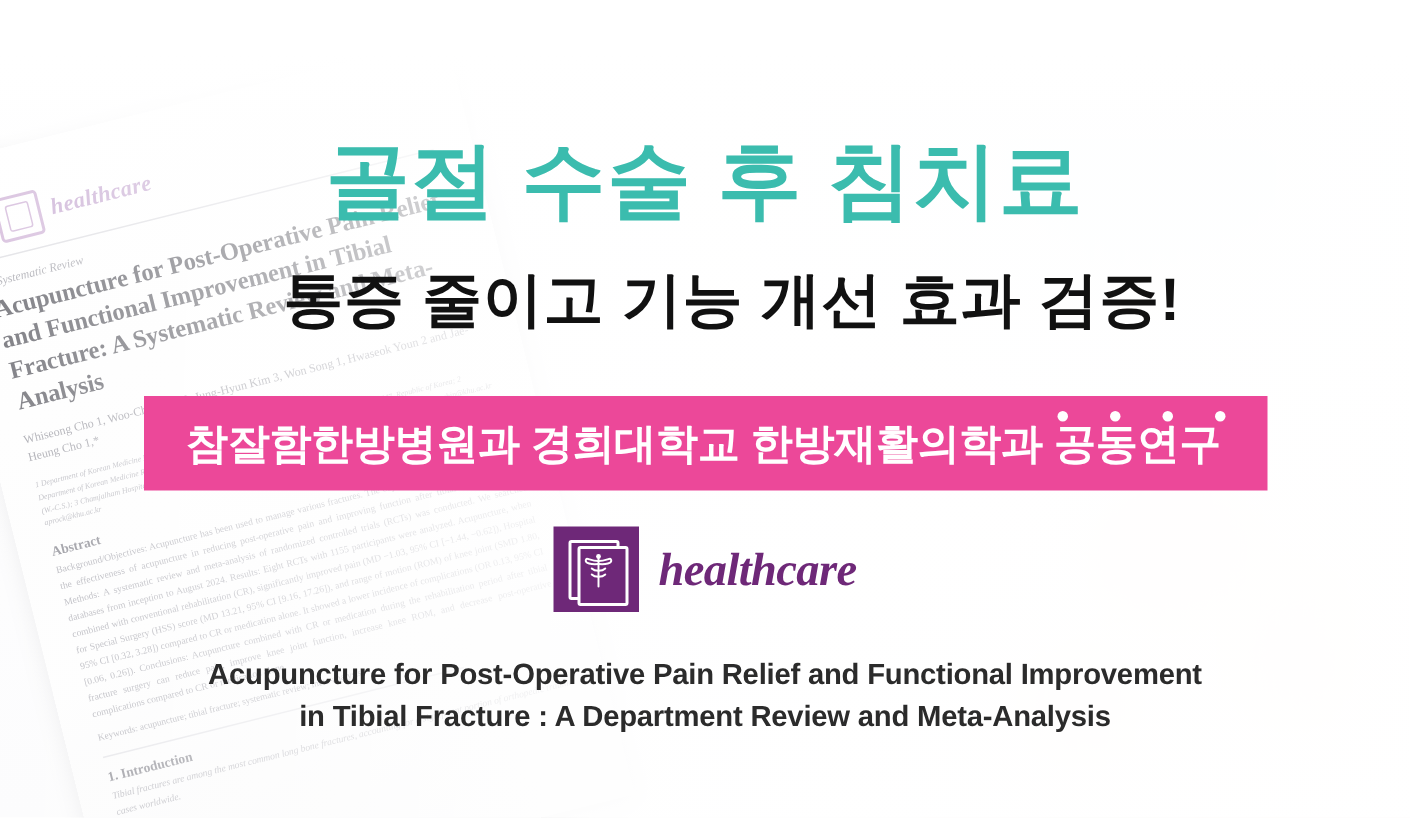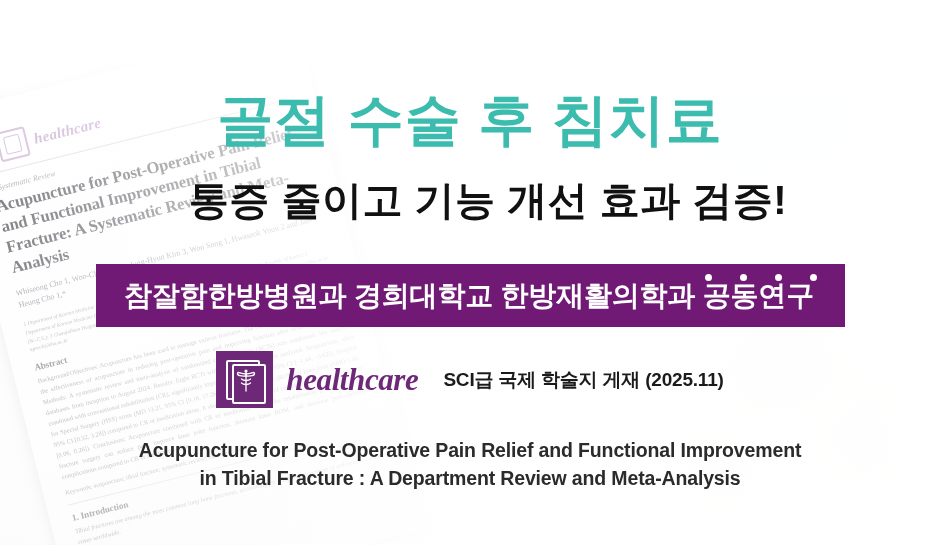--- a/index.html
+++ b/index.html
@@ -210,21 +210,21 @@
     padding-left: 36px;
   }
 
   
   .banner {
     position: absolute;
     left: 96px;
     top: 264px;
     width: 749px;
     height: 63px;
-    background: #701a75;
+    background: #ec4899;
     display: flex;
     align-items: center;
   }
   .banner-text {
     font-family: "Liberation Sans", sans-serif;
     font-weight: 700;
     font-size: 28px;
     letter-spacing: -.2px;
     color: #ffffff;
     margin-left: 28px;
@@ -362,21 +362,20 @@
           <line x1="10" y1="4" x2="10" y2="23"></line>
           <path d="M10 6 C4 6 2 3 1.5 5.5 C1.2 7.6 5 8.4 10 8"></path>
           <path d="M10 6 C16 6 18 3 18.5 5.5 C18.8 7.6 15 8.4 10 8"></path>
           <path d="M5.5 11 C7.5 13 12.5 13 14.5 11"></path>
           <path d="M5.5 15 C7.5 17 12.5 17 14.5 15"></path>
           <circle cx="10" cy="3" r="1.6" fill="#ffffff" stroke="none"></circle>
         </g>
       </svg>
     </div>
     <div class="logo-word">healthcare</div>
-    <div class="logo-caption">SCI급 국제 학술지 게재 (2025.11)</div>
   </div>
 
   <div class="subtitle">
     <div>Acupuncture for Post-Operative Pain Relief and Functional Improvement</div>
     <div>in Tibial Fracture : A Department Review and Meta-Analysis</div>
   </div>
 
 </div>
 
 </body></html>

